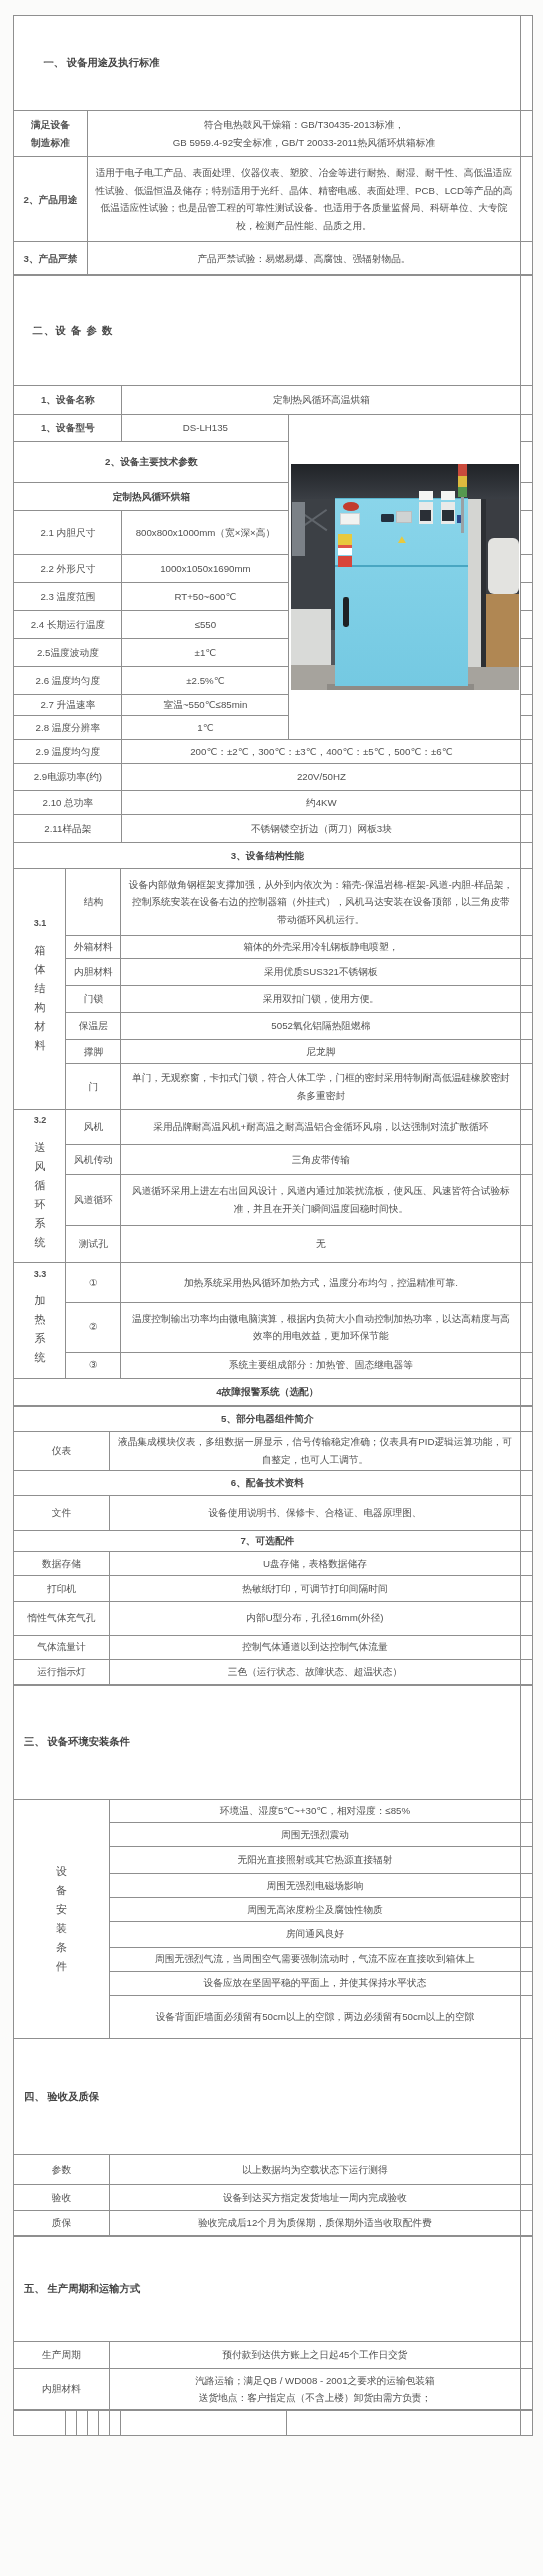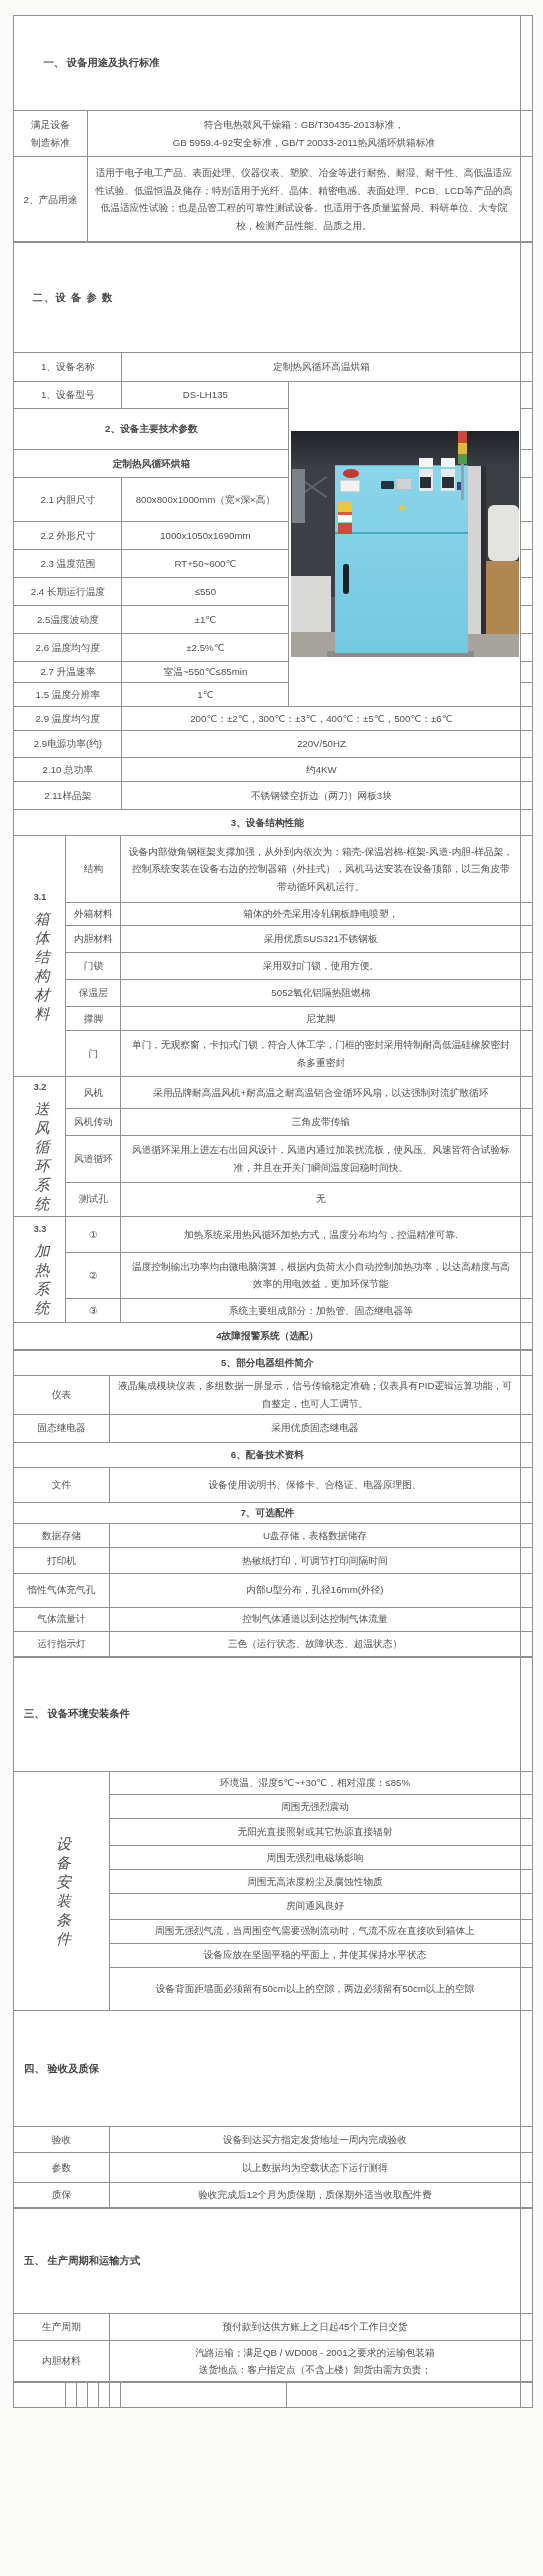--- a/index.html
+++ b/index.html
@@ -15,25 +15,25 @@
   td {
     border:0.6px solid #8f8f8f; text-align:center; vertical-align:middle;
     font-size:9.7px; line-height:17.6px; padding:1.2px 6px; overflow:hidden;
     word-break:break-word;
   }
   td.nc { padding:0; }
   .title-cell { text-align:left; font-weight:bold; font-size:10.3px; color:#454545; }
   .p48 { padding-left:29px; } .p30 { padding-left:18px; } .p16 { padding-left:9.7px; }
   .ls  { letter-spacing:1.2px; }
   .hdr { font-weight:bold; color:#484848; }
-  .blb { font-weight:normal; }
+  .blb { font-weight:bold; }
   .lbl2 { padding:1.2px 13.4px; }
   .pre { white-space:pre-line; }
   .vnum { font-weight:bold; margin-bottom:2.4px; font-size:9px; }
-  .vlabel { width:11px; margin:0 auto; word-break:break-all; line-height:19px; font-size:15px; text-align:center;font-style:italic; }
+  .vlabel { width:11px; margin:8px auto; word-break:break-all; line-height:19px; font-size:11px; text-align:center; }
   td.vcell { padding:2.4px 1.2px; }
   td.photo-cell { padding:0; }
 
   
   .photo { position:relative; width:228px; height:226px; margin:0 auto; background:#54575c; overflow:hidden; }
   .photo div { position:absolute; }
   .ph-roof   { left:0; top:0; width:228px; height:35px; background:linear-gradient(180deg,#202327,#3a3e44); }
   .ph-left   { left:0; top:35px; width:44px; height:131px; background:#3c4045; }
   .ph-brace1 { left:3.6px; top:55px; width:36px; height:2.4px; background:#60656b; transform:rotate(35deg); }
   .ph-brace2 { left:3.6px; top:55px; width:36px; height:2.4px; background:#60656b; transform:rotate(-35deg); }
@@ -96,20 +96,25 @@
     <tbody>
         <tr style="height:46px">
       <td class="blb lbl2">满足设备制造标准</td>
       <td class="pre">符合电热鼓风干燥箱：GB/T30435-2013标准，
 GB 5959.4-92安全标准，GB/T 20033-2011热风循环烘箱标准</td>
       <td class="nc"></td>
     </tr>
     <tr style="height:85px">
       <td class="blb">2、产品用途</td>
       <td>适用于电子电工产品、表面处理、仪器仪表、塑胶、冶金等进行耐热、耐湿、耐干性、高低温适应性试验、低温恒温及储存；特别适用于光纤、晶体、精密电感、表面处理、PCB、LCD等产品的高低温适应性试验；也是品管工程的可靠性测试设备。也适用于各质量监督局、科研单位、大专院校，检测产品性能、品质之用。</td>
+      <td class="nc"></td>
+    </tr>
+    <tr style="height:33px">
+      <td class="blb">3、产品严禁</td>
+      <td>产品严禁试验：易燃易爆、高腐蚀、强辐射物品。</td>
       <td class="nc"></td>
     </tr>
   </tbody>
     </table>
 
   <table>
     <colgroup>
         <col style="width:506px">
         <col style="width:12px">
       </colgroup>
@@ -215,21 +220,21 @@
       <td>2.6 温度均匀度</td>
       <td>±2.5%℃</td>
       <td class="nc"></td>
     </tr>
     <tr style="height:20.7px">
       <td>2.7 升温速率</td>
       <td>室温~550℃≤85min</td>
       <td class="nc"></td>
     </tr>
     <tr style="height:24px">
-      <td>1.5 温度分辨率</td>
+      <td>2.8 温度分辨率</td>
       <td>1℃</td>
       <td class="nc"></td>
     </tr>
     <tr style="height:24px">
       <td>2.9 温度均匀度</td>
       <td colspan="2">200℃：±2℃，300℃：±3℃，400℃：±5℃，500℃：±6℃</td>
       <td class="nc"></td>
     </tr>
     <tr style="height:27px">
       <td>2.9电源功率(约)</td>
@@ -369,25 +374,20 @@
     <tbody>
         <tr style="height:25.5px">
       <td class="hdr" colspan="2">5、部分电器组件简介</td>
       <td class="nc"></td>
     </tr>
     <tr style="height:34px">
       <td>仪表</td>
       <td>液晶集成模块仪表，多组数据一屏显示，信号传输稳定准确；仪表具有PID逻辑运算功能，可自整定，也可人工调节。</td>
       <td class="nc"></td>
     </tr>
-    <tr style="height:28px">
-      <td>固态继电器</td>
-      <td>采用优质固态继电器</td>
-      <td class="nc"></td>
-    </tr>
     <tr style="height:25.5px">
       <td class="hdr" colspan="2">6、配备技术资料</td>
       <td class="nc"></td>
     </tr>
     <tr style="height:35px">
       <td>文件</td>
       <td>设备使用说明书、保修卡、合格证、电器原理图、</td>
       <td class="nc"></td>
     </tr>
     <tr style="height:20px">
@@ -497,28 +497,28 @@
   </tbody>
     </table>
 
   <table>
     <colgroup>
         <col style="width:95px">
         <col style="width:411px">
         <col style="width:12px">
       </colgroup>
     <tbody>
-        <tr style="height:25.5px">
+        <tr style="height:30px">
+      <td>参数</td>
+      <td>以上数据均为空载状态下运行测得</td>
+      <td class="nc"></td>
+    </tr>
+    <tr style="height:25.5px">
       <td>验收</td>
       <td>设备到达买方指定发货地址一周内完成验收</td>
-      <td class="nc"></td>
-    </tr>
-    <tr style="height:30px">
-      <td>参数</td>
-      <td>以上数据均为空载状态下运行测得</td>
       <td class="nc"></td>
     </tr>
     <tr style="height:25.5px">
       <td>质保</td>
       <td>验收完成后12个月为质保期，质保期外适当收取配件费</td>
       <td class="nc"></td>
     </tr>
   </tbody>
     </table>
 

